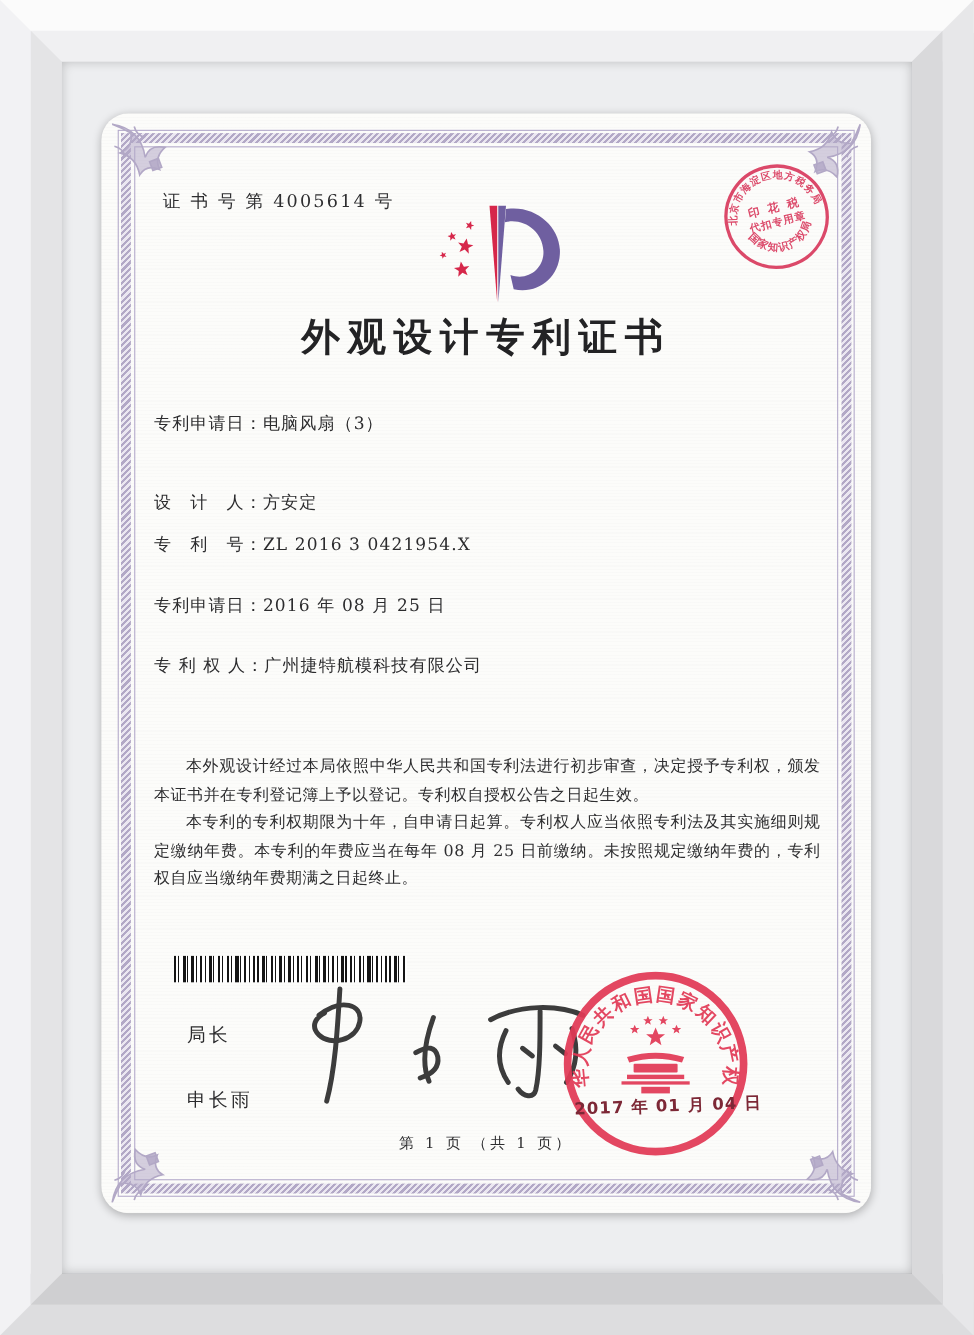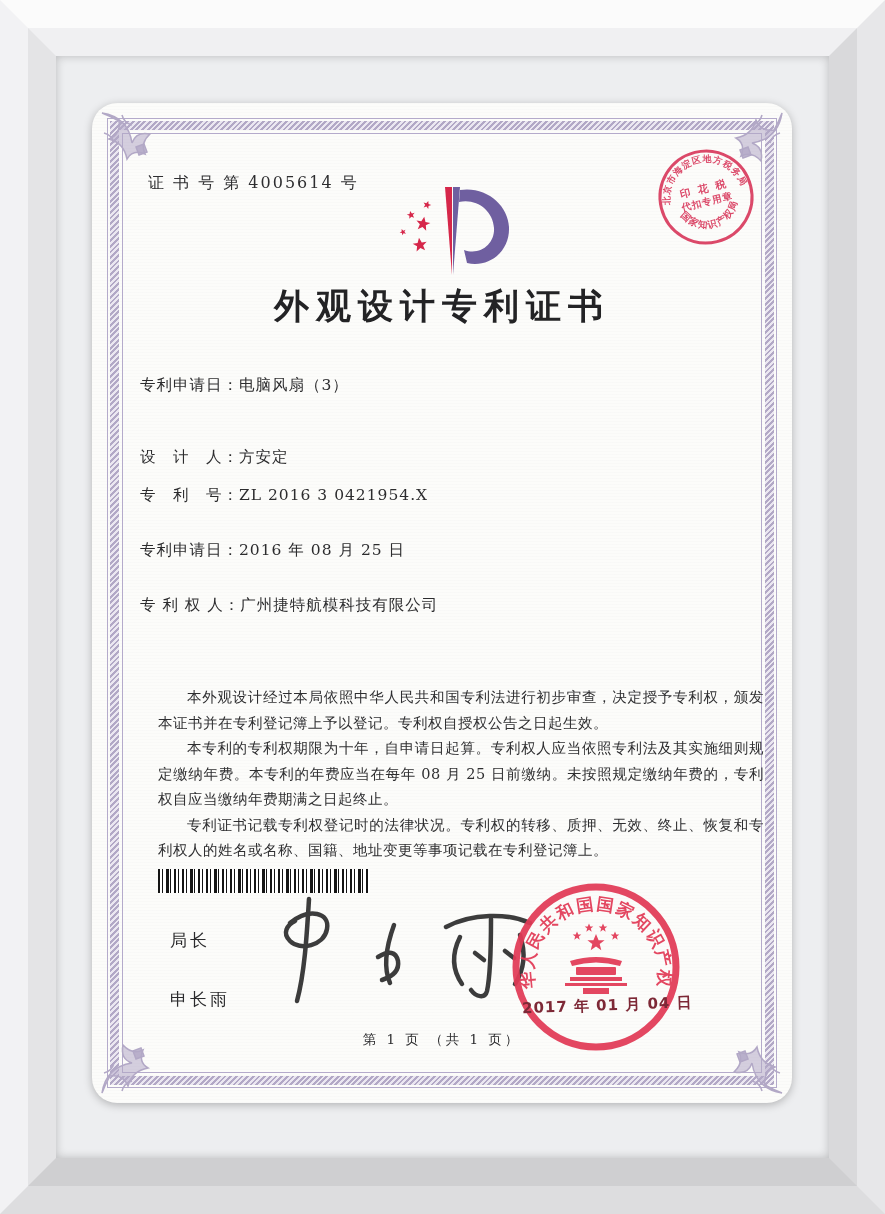--- a/index.html
+++ b/index.html
@@ -34,21 +34,21 @@
   .corner.bl{left:4px;bottom:4px;transform:rotate(270deg);}
   
   .cert-number{position:absolute;left:56px;top:70px;font-size:16px;
     letter-spacing:2px;color:#2e2e30;}
   .logo{position:absolute;left:272px;top:78px;width:180px;height:108px;}
   .cert-title{position:absolute;left:0;top:180px;width:100%;text-align:center;
     font-size:35px;font-weight:bold;letter-spacing:7px;color:#232325;}
   .field-row{position:absolute;left:48px;font-size:15.5px;color:#2c2c2e;
     letter-spacing:1px;white-space:nowrap;}
   .f0{top:272px}.f1{top:344px}.f2{top:382px}.f3{top:437px}.f4{top:492px}.f5{top:547px}
-  .paras{position:absolute;left:48px;top:582px;width:606px;margin-left:18px;}
+  .paras{position:absolute;left:48px;top:582px;width:606px;}
   .paras p{margin:0;text-indent:2em;text-align:justify;font-size:14.5px;
     line-height:1.76;color:#2e2e30;letter-spacing:.5px;}
   .barcode{position:absolute;left:66px;top:766px;width:212px;height:24px;
     background:repeating-linear-gradient(90deg,
       #141414 0 2px,#fff 2px 4px,#141414 4px 5px,#fff 5px 8px,
       #141414 8px 11px,#fff 11px 12px,#141414 12px 13px,#fff 13px 16px,
       #141414 16px 18px,#fff 18px 20px,#141414 20px 21px,#fff 21px 24px);}
   .signer-title{position:absolute;left:78px;top:826px;font-size:17px;
     font-family:"DejaVu Sans","Liberation Sans",sans-serif;color:#2b2b2d;letter-spacing:3px;}
   .signer-name{position:absolute;left:78px;top:861px;font-size:17px;
@@ -160,21 +160,20 @@
   <div class="field-row f3">
     <span>专利申请日：</span><span>2016 年 08 月 25 日</span>
   </div>
   <div class="field-row f4">
     <span>专 利 权 人：</span><span>广州捷特航模科技有限公司</span>
   </div>
 
   <div class="paras">
     <p>本外观设计经过本局依照中华人民共和国专利法进行初步审查，决定授予专利权，颁发本证书并在专利登记簿上予以登记。专利权自授权公告之日起生效。</p>
     <p>本专利的专利权期限为十年，自申请日起算。专利权人应当依照专利法及其实施细则规定缴纳年费。本专利的年费应当在每年 08 月 25 日前缴纳。未按照规定缴纳年费的，专利权自应当缴纳年费期满之日起终止。</p>
-    <p>专利证书记载专利权登记时的法律状况。专利权的转移、质押、无效、终止、恢复和专利权人的姓名或名称、国籍、地址变更等事项记载在专利登记簿上。</p>
   </div>
 
   <div class="barcode"></div>
 
   <div class="signer-title">局长</div>
   <div class="signer-name">申长雨</div>
 
   <div class="signature">
     <svg viewBox="0 0 340 118">
       <g fill="none" stroke="#3c3c3c" stroke-width="4.5" stroke-linecap="round">

